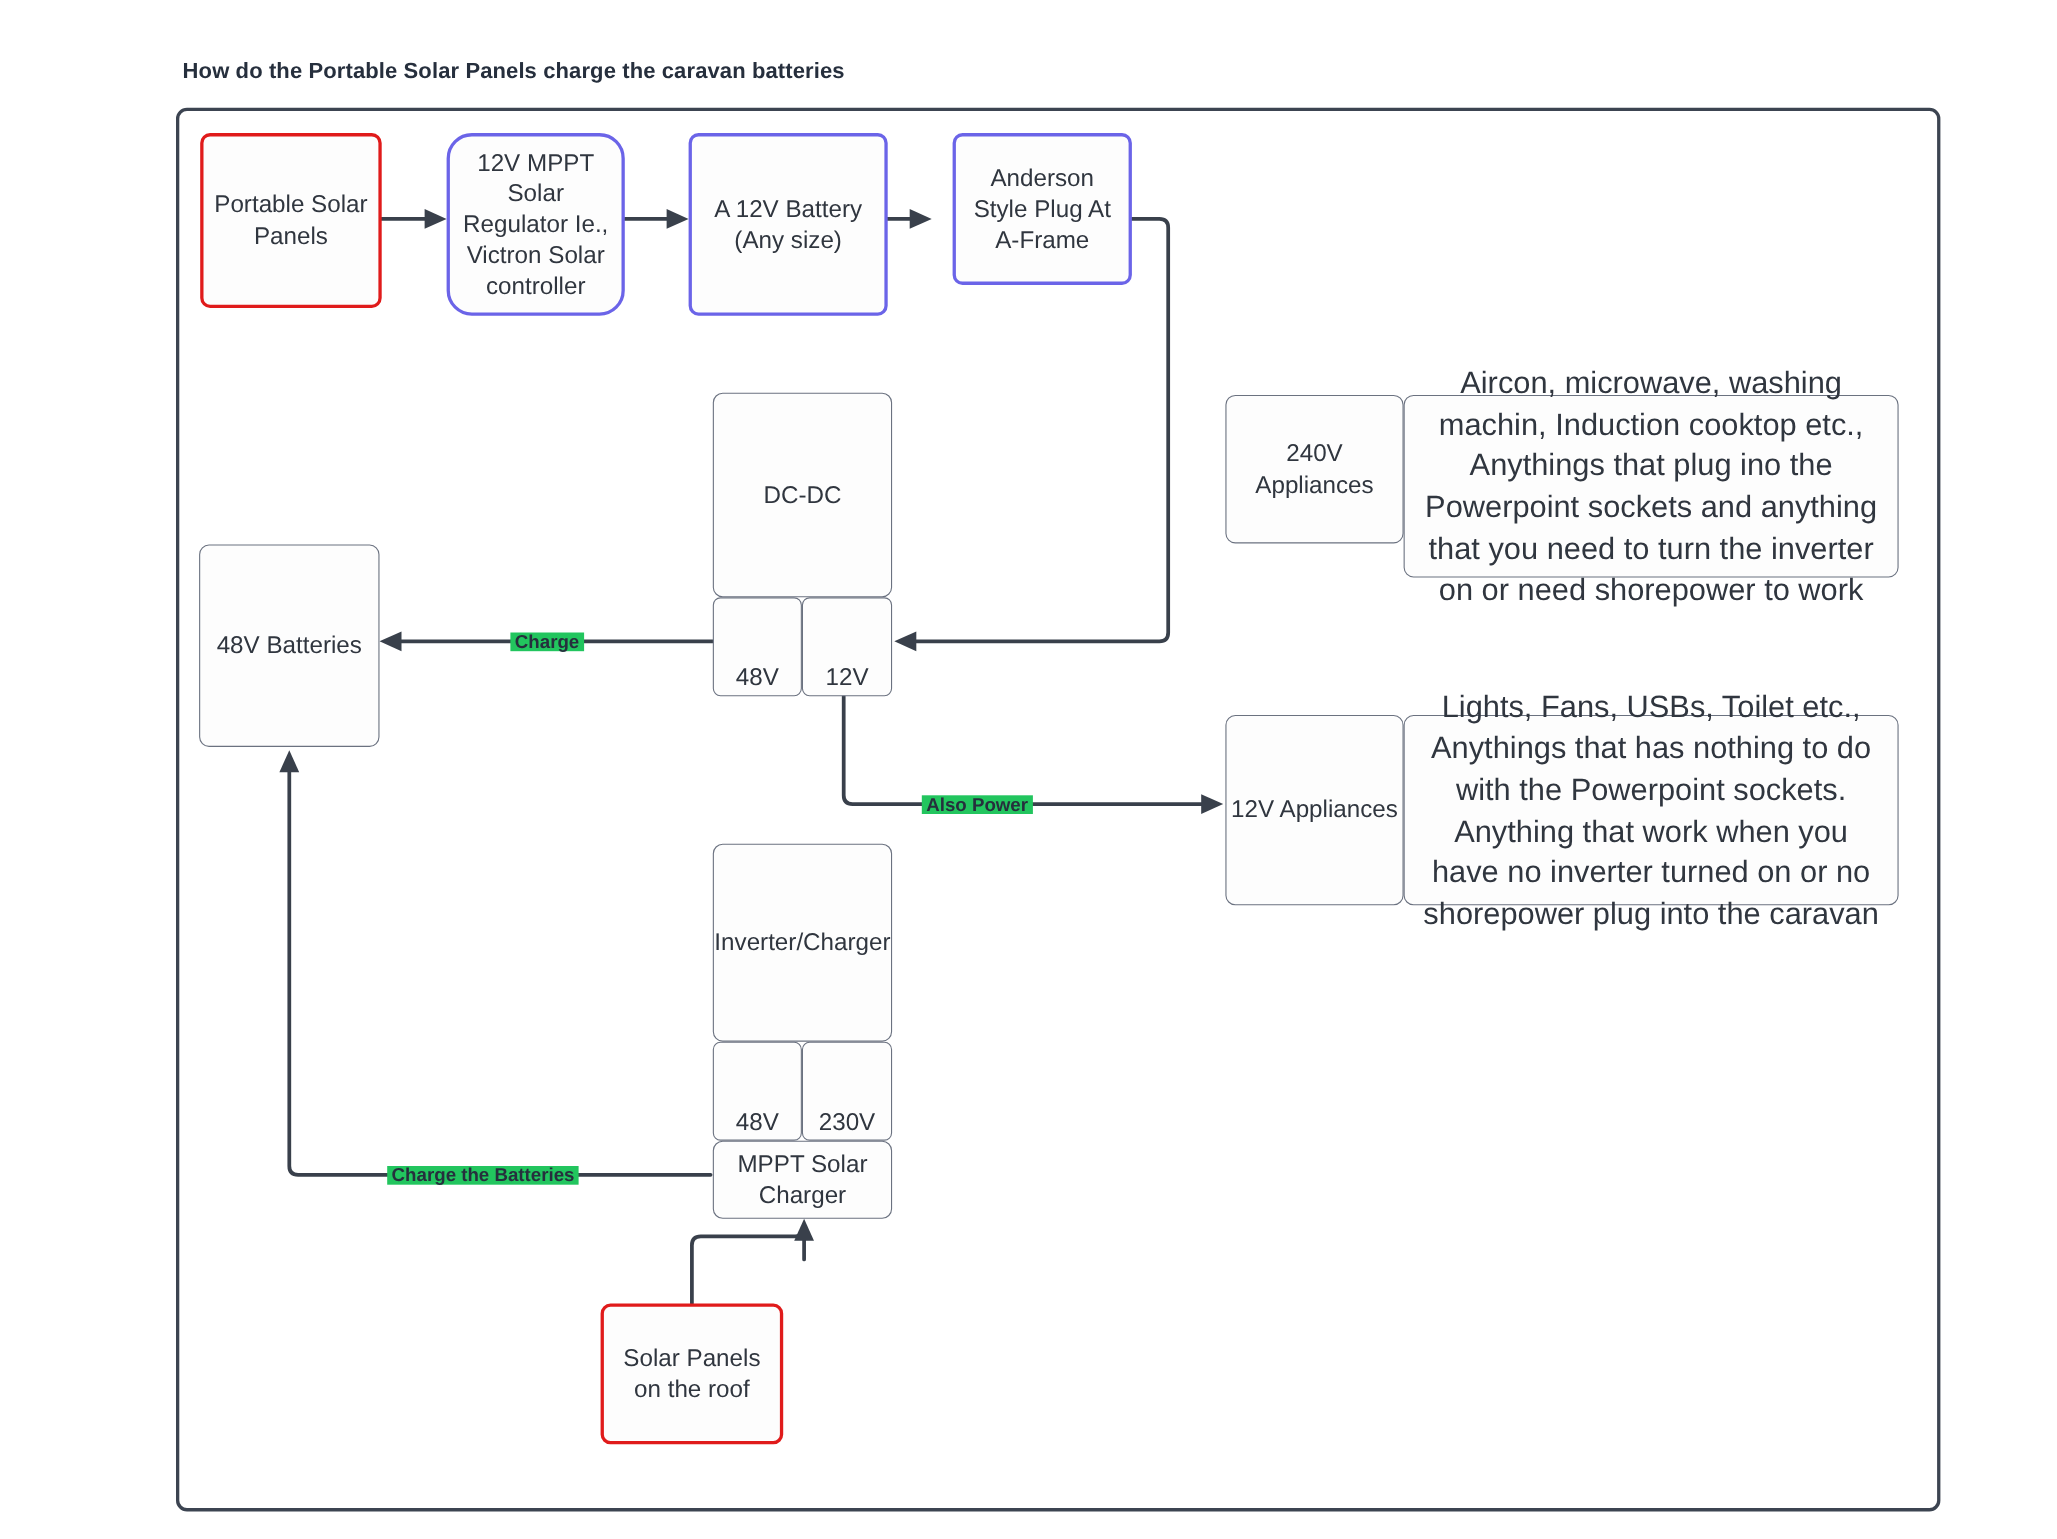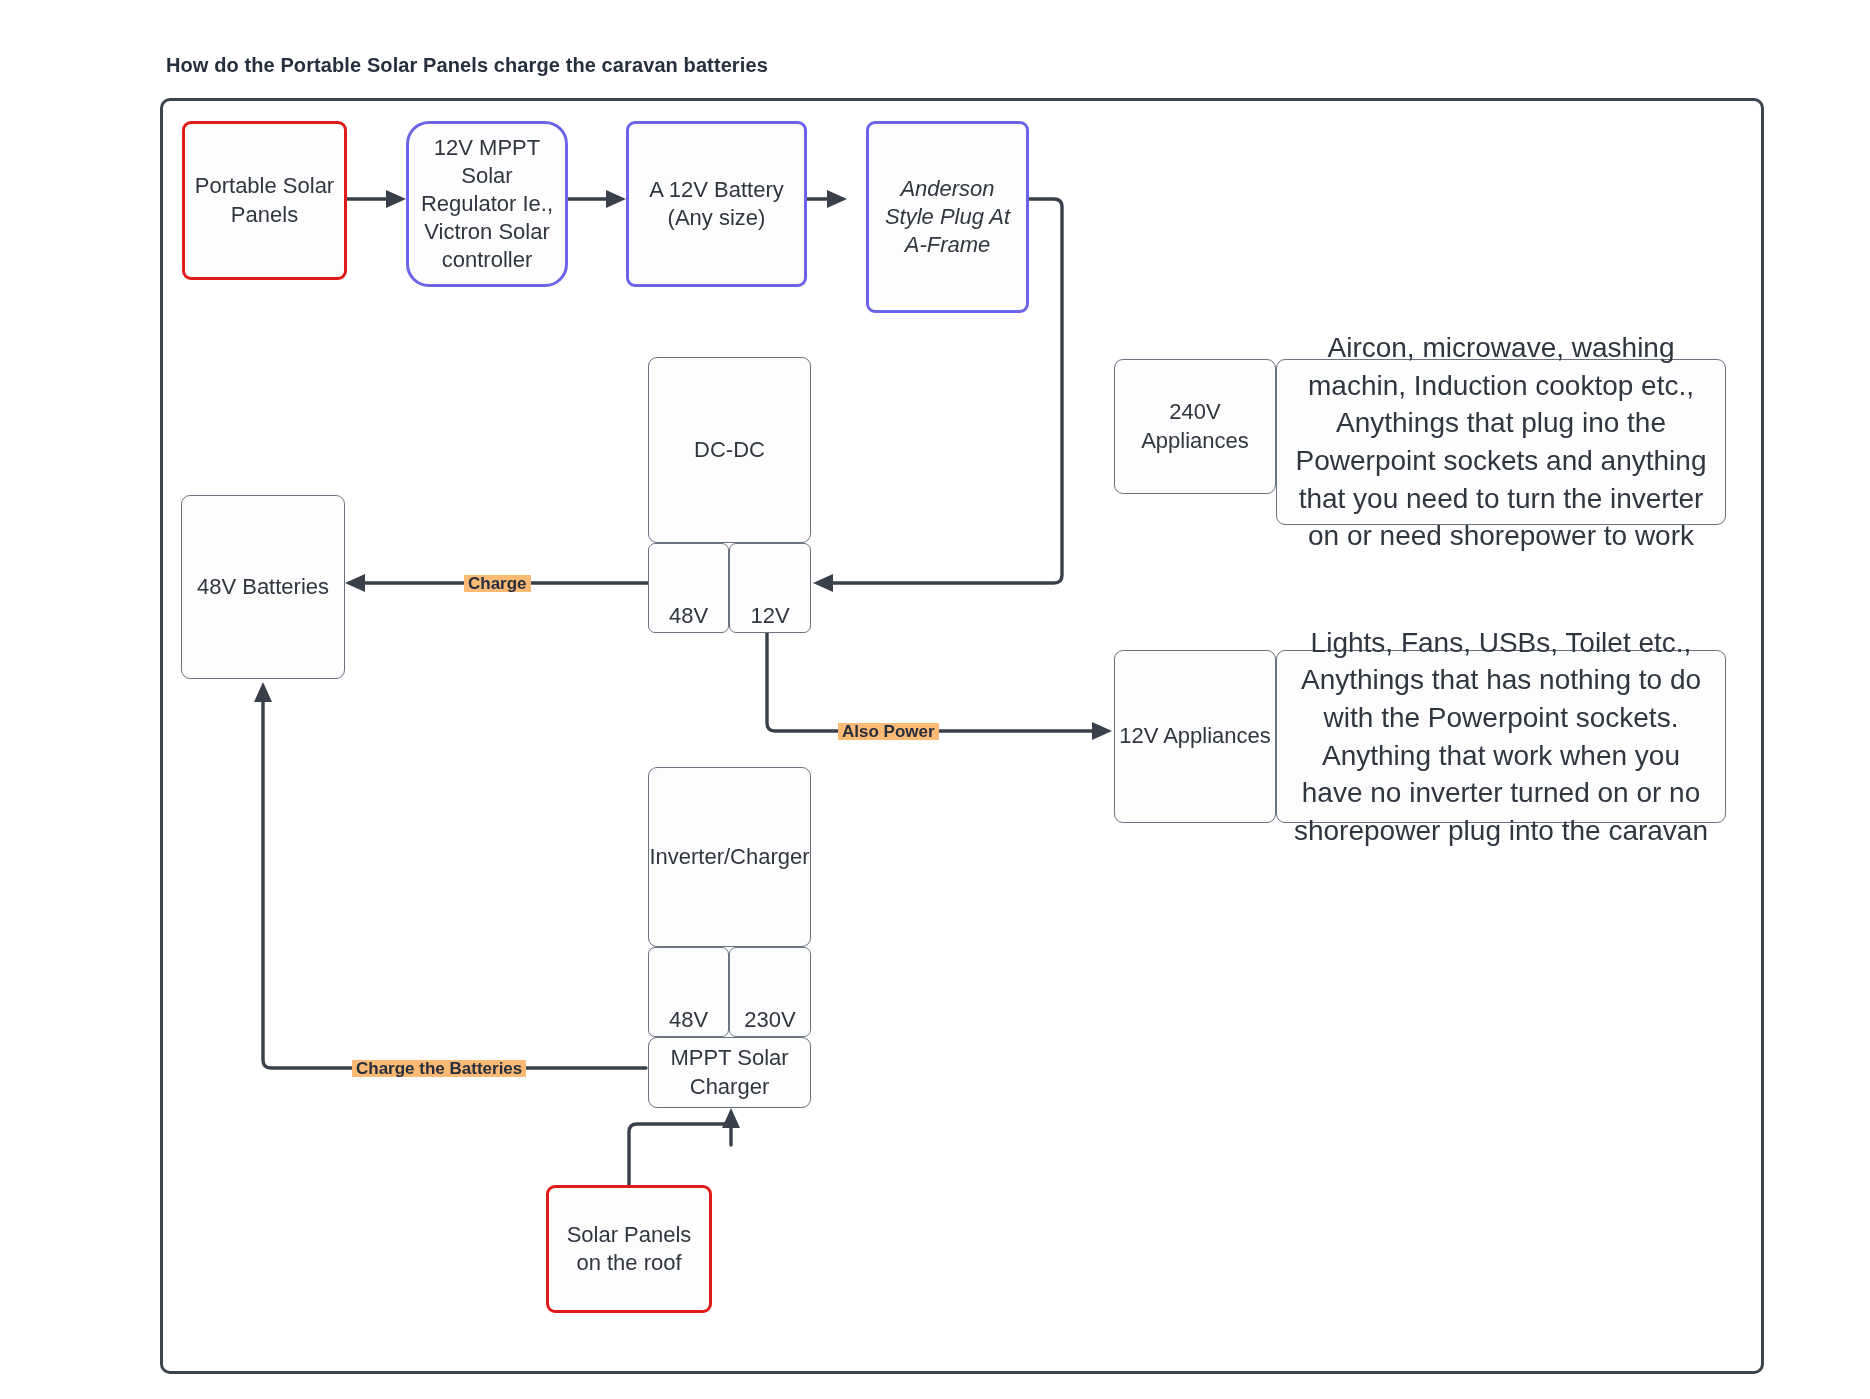--- a/index.html
+++ b/index.html
@@ -24,21 +24,21 @@
     text-align:center;background:#fdfdfd;
     font-size:22px;line-height:1.28;color:#30363f;
     padding:2px 4px;
   }
   .red{border:3px solid #e01b1b;border-radius:9px;}
   .blue{border:3px solid #6b64e8;border-radius:9px;}
   .grey{border:1.6px solid #6b7280;border-radius:9px;}
   .greysq{border:1.6px solid #6b7280;border-radius:7px;align-items:flex-end;}
   .para{font-size:28px;line-height:1.34;padding:6px 14px;}
   .edgelabel{
-    position:absolute;background:#fdba74;
+    position:absolute;background:#22c55e;
     font-size:17px;font-weight:bold;color:#262f3d;
     padding:0 4px;white-space:nowrap;
     line-height:1;
   }
   svg#wires{position:absolute;left:0;top:0;width:1870px;height:1399px;overflow:visible;}
   .wire{fill:none;stroke:#39404b;stroke-width:3.4;stroke-linecap:round;stroke-linejoin:round;}
   .wirehead{fill:#39404b;}
 </style>
 </head>
 <body>
@@ -95,21 +95,21 @@
 </div>
 
 <div class="node blue" style="left:406px;top:121px;width:162px;height:166px;border-radius:23px;">
   <span>12V MPPT Solar Regulator Ie., Victron Solar controller</span>
 </div>
 
 <div class="node blue" style="left:626px;top:121px;width:181px;height:166px;">
   <span>A 12V Battery (Any size)</span>
 </div>
 
-<div class="node blue" style="left:866px;top:121px;width:163px;height:192px;font-style:italic;">
+<div class="node blue" style="left:866px;top:121px;width:163px;height:138px;">
   <span>Anderson Style Plug At A-Frame</span>
 </div>
 
 <div class="node grey" style="left:648px;top:357px;width:163px;height:186px;">
   <span>DC-DC</span>
 </div>
 
 <div class="node greysq" style="left:648px;top:543px;width:81px;height:90px;">
   <span>48V</span>
 </div>

